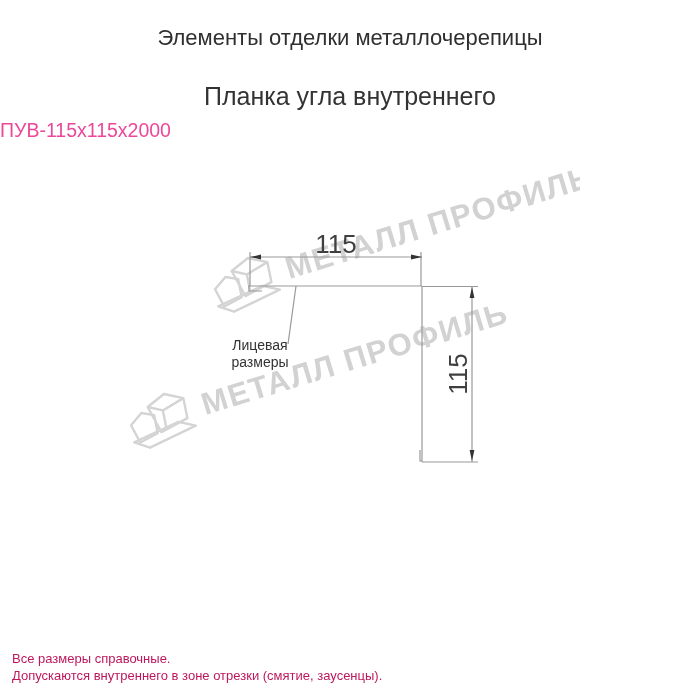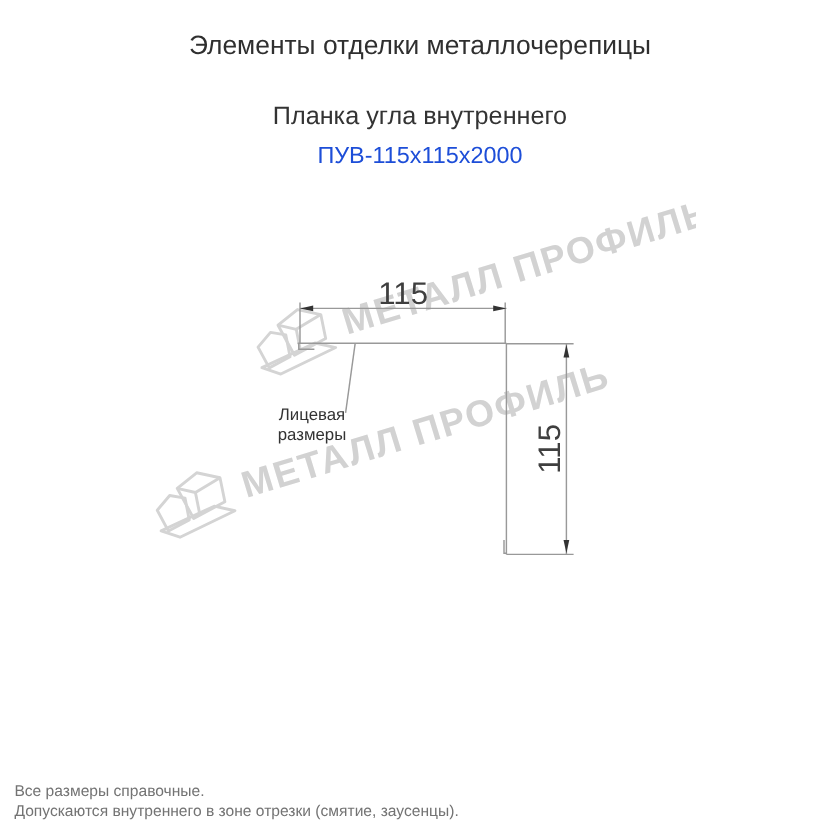--- a/index.html
+++ b/index.html
@@ -7,25 +7,25 @@
     position:relative;width:580px;height:700px;background:#ffffff;overflow:hidden;
     font-family:"Liberation Sans","DejaVu Sans",sans-serif;color:#333;text-decoration:underline;
   }
   
   .title{
     position:absolute;top:25px;left:0;width:700px;text-align:center;
     font-size:22px;line-height:26px;color:#2f2f2f;z-index:3;
   }
   .product-name{
     position:absolute;top:85px;left:0;width:700px;text-align:center;
-    font-size:21px;line-height:23px;color:#333;z-index:3;
+    font-size:25px;line-height:23px;color:#333;z-index:3;
   }
   .product-code{
-    position:absolute;top:119px;left:0;width:700px;text-align:center;
-    font-size:19.5px;line-height:23px;color:#1d4ed8;z-index:3;
+    position:absolute;top:119px;left:0;width:700px;
+    font-size:19.5px;line-height:23px;color:#ec4899;z-index:3;
   }
   
   .wm{
     position:absolute;display:flex;align-items:center;gap:6px;height:56px;
     transform:rotate(-17deg);transform-origin:0 50%;z-index:1;white-space:nowrap;
     pointer-events:none;
   }
   .wm1{left:206px;top:266px;}
   .wm2{left:122px;top:402px;}
   .wm-text{
@@ -40,21 +40,21 @@
   }
   .dim-w{left:306px;top:231px;width:60px;}
   .dim-h{left:428px;top:361px;width:60px;height:26px;transform:rotate(-90deg);}
   .face-label{
     position:absolute;left:213px;top:337px;width:94px;text-align:center;
     font-size:14px;line-height:17px;color:#333;z-index:3;
   }
   
   .footer{
     position:absolute;left:12px;top:650px;width:600px;
-    font-size:13px;line-height:17px;color:#737373;z-index:3;
+    font-size:13px;line-height:17px;color:#be185d;z-index:3;
   }
 </style>
 </head>
 <body>
 
 <div class="page">
 
   <div class="title">Элементы отделки металлочерепицы</div>
   <div class="product-name">Планка угла внутреннего</div>
   <div class="product-code">ПУВ-115х115х2000</div>

